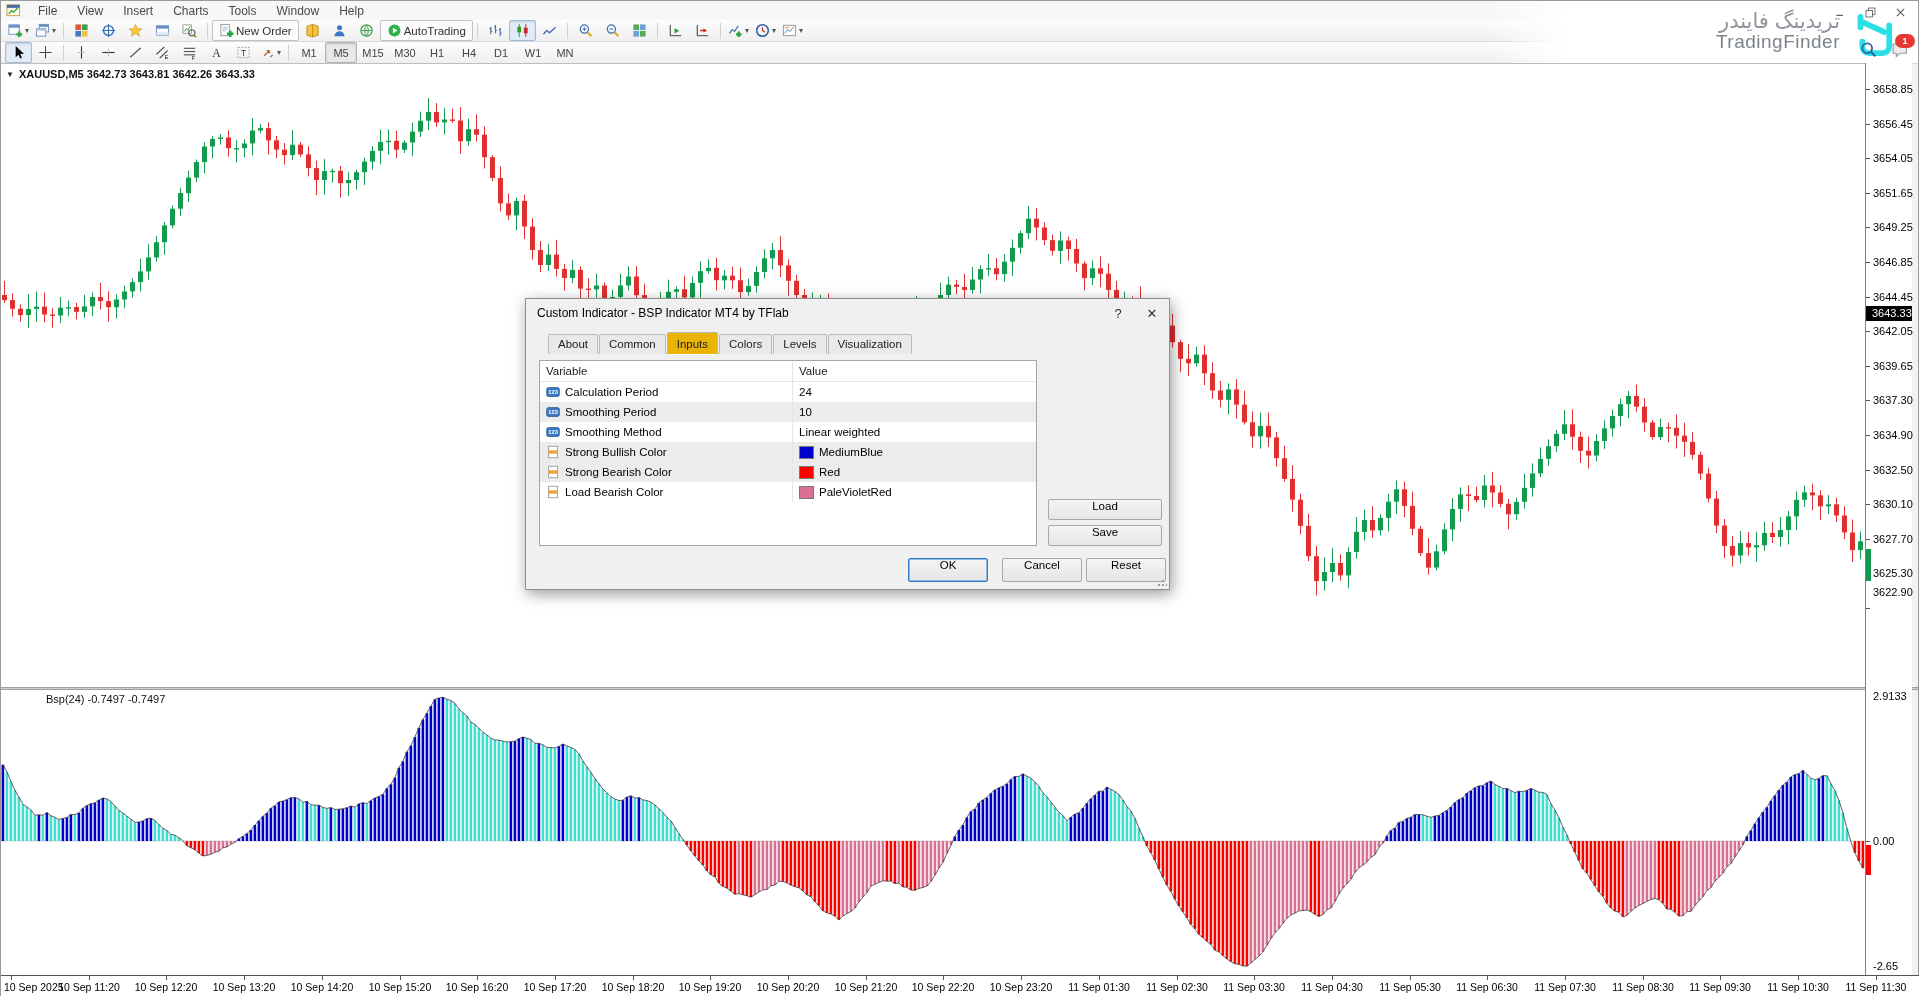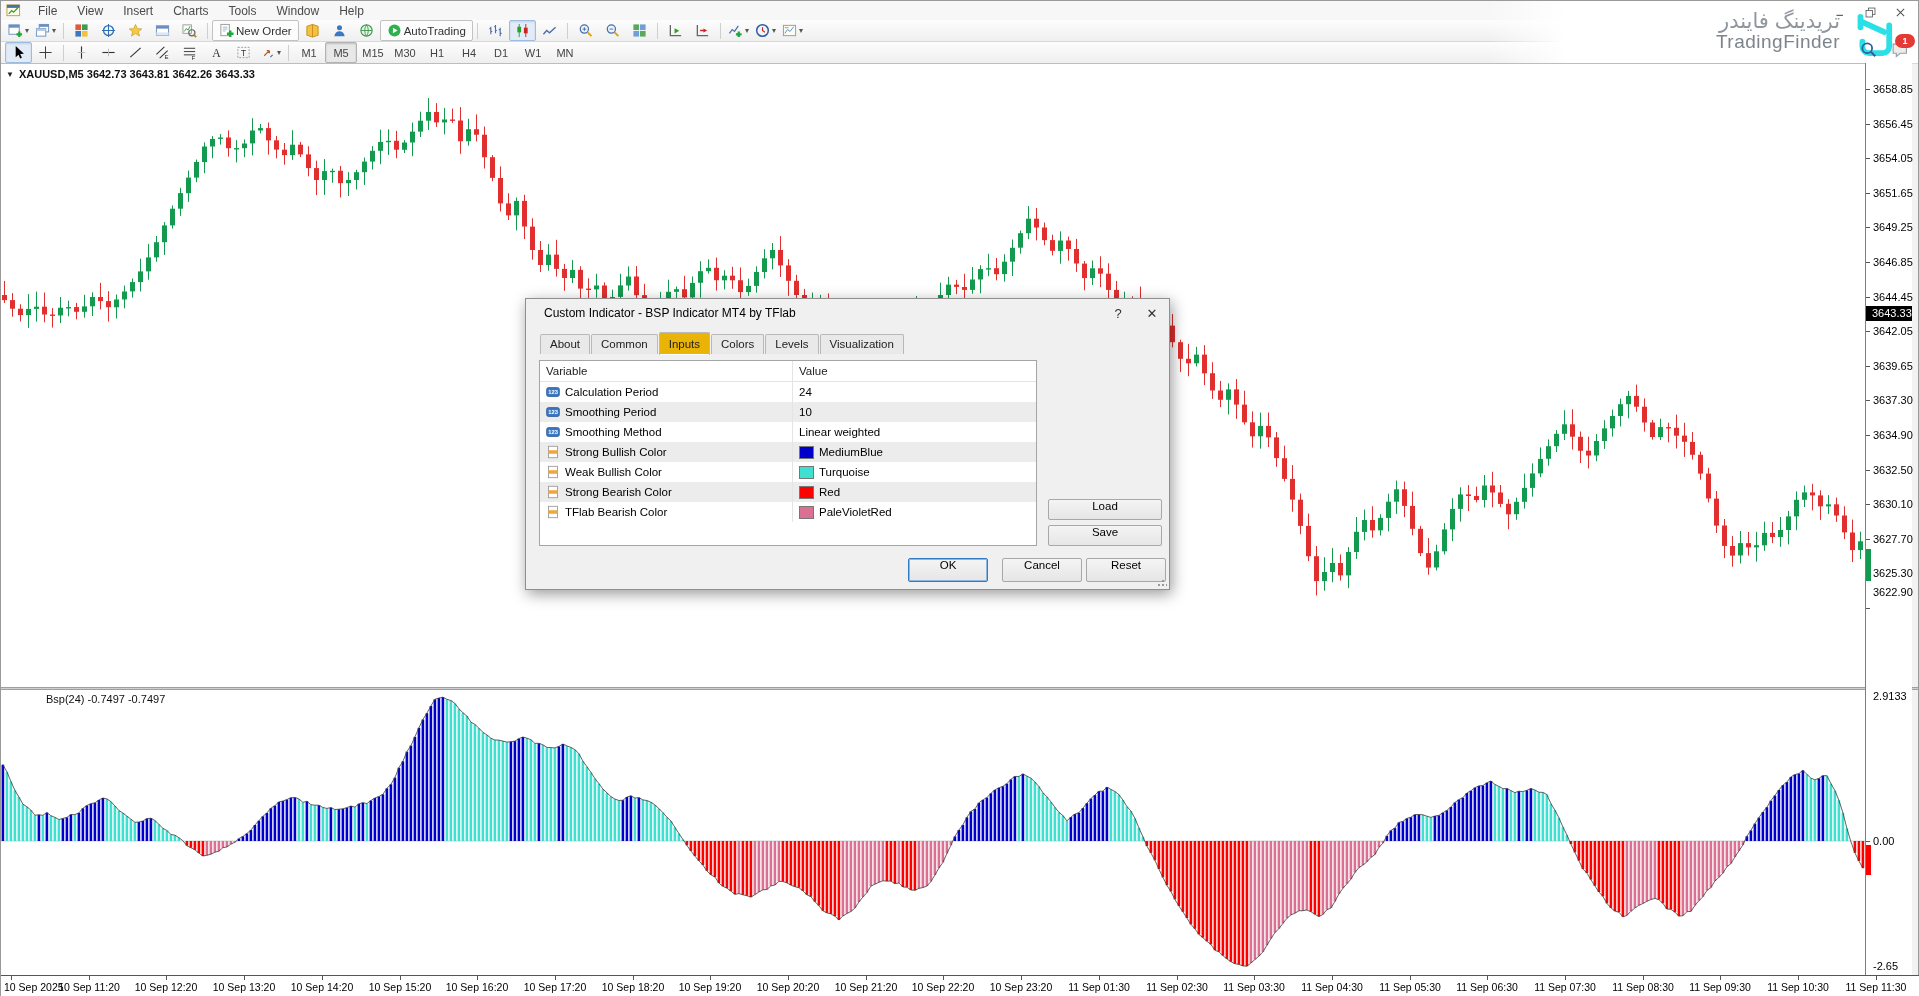--- a/index.html
+++ b/index.html
@@ -59,23 +59,23 @@
          font-size:9px;font-weight:bold;display:flex;align-items:center;justify-content:center;padding:0 3px;}
   .brand{position:absolute;top:9px;right:78px;text-align:right;line-height:1.05;}
   .brand .fa{font-size:21px;color:#8f969e;}
   .brand .en{font-size:19px;color:#7d848c;letter-spacing:.5px;}
   .brandglyph{position:absolute;top:11px;right:24px;width:46px;height:46px;}
 
   
   .dialog{position:absolute;left:524px;top:297px;width:645px;height:292px;background:#f0f0f0;border:1px solid #8f8f8f;
           box-shadow:2px 4px 14px rgba(0,0,0,.4);box-sizing:border-box;z-index:20;}
   .dlgtitle{position:absolute;left:0;top:0;width:100%;height:28px;display:flex;align-items:center;}
-  .dlgtitle .txt{font-size:12px;color:#000;margin-left:18px;flex:1;}
+  .dlgtitle .txt{font-size:12px;color:#000;margin-left:11px;flex:1;}
   .dlgbtn{width:34px;height:22px;display:flex;align-items:center;justify-content:center;font-size:13px;color:#333;}
-  .dlgtabs{position:absolute;left:14px;top:34px;display:flex;align-items:flex-end;height:21px;}
+  .dlgtabs{position:absolute;left:22px;top:34px;display:flex;align-items:flex-end;height:21px;}
   .dtab{font-size:11.5px;color:#222;padding:3px 9px 3px;border:1px solid #b9b9b9;border-bottom:none;background:#e9e9e9;
         border-radius:2px 2px 0 0;margin-right:1px;height:13px;line-height:13px;}
   .dtab.active{background:#eab308;height:16px;line-height:16px;position:relative;top:1px;box-shadow:0 -1px 0 #fff inset;}
   .dtable{position:absolute;left:13px;top:61px;width:498px;height:186px;background:#fff;border:1px solid #a5a5a5;
           box-sizing:border-box;overflow:hidden;}
   .drow{display:flex;height:20px;align-items:center;font-size:11.5px;color:#000;position:relative;}
   .drow.head{border-bottom:1px solid #e4e4e4;color:#222;}
   .drow.stripe{background:#ececec;}
   .dcell-var{flex:0 0 252px;display:flex;align-items:center;gap:5px;padding-left:6px;box-sizing:border-box;}
   .dcell-val{flex:1;display:flex;align-items:center;gap:5px;padding-left:6px;border-left:1px solid #e4e4e4;height:100%;box-sizing:border-box;}
@@ -1498,53 +1498,40 @@
               <rect x="2.8" y="1.5" width="10.4" height="13" fill="#fff" stroke="#999"></rect>
               <rect x="2.8" y="6" width="10.4" height="4" fill="#f0a63c"></rect>
             </svg>
             <span>Strong Bullish Color</span>
           </div>
           <div class="dcell-val">
             <span class="swatch" style="background:#0000CD"></span>
             <span>MediumBlue</span>
           </div>
         </div>
-        <div class="drow">
-          <div class="dcell-var">
-            <svg viewBox="0 0 16 16" width="14" height="14">
-              <rect x="2.8" y="1.5" width="10.4" height="13" fill="#fff" stroke="#999"></rect>
-              <rect x="2.8" y="6" width="10.4" height="4" fill="#f0a63c"></rect>
-            </svg>
-            <span>Weak Bullish Color</span>
-          </div>
-          <div class="dcell-val">
-            <span class="swatch" style="background:#40E0D0"></span>
-            <span>Turquoise</span>
-          </div>
-        </div>
         <div class="drow stripe">
           <div class="dcell-var">
             <svg viewBox="0 0 16 16" width="14" height="14">
               <rect x="2.8" y="1.5" width="10.4" height="13" fill="#fff" stroke="#999"></rect>
               <rect x="2.8" y="6" width="10.4" height="4" fill="#f0a63c"></rect>
             </svg>
             <span>Strong Bearish Color</span>
           </div>
           <div class="dcell-val">
             <span class="swatch" style="background:#FF0000"></span>
             <span>Red</span>
           </div>
         </div>
         <div class="drow">
           <div class="dcell-var">
             <svg viewBox="0 0 16 16" width="14" height="14">
               <rect x="2.8" y="1.5" width="10.4" height="13" fill="#fff" stroke="#999"></rect>
               <rect x="2.8" y="6" width="10.4" height="4" fill="#f0a63c"></rect>
             </svg>
-            <span>TFlab Bearish Color</span>
+            <span>Load Bearish Color</span>
           </div>
           <div class="dcell-val">
             <span class="swatch" style="background:#DB7093"></span>
             <span>PaleVioletRed</span>
           </div>
         </div>
       </div>
     <div class="winbtn btn-load">Load</div>
     <div class="winbtn btn-save">Save</div>
     <div class="winbtn btn-ok">OK</div>

